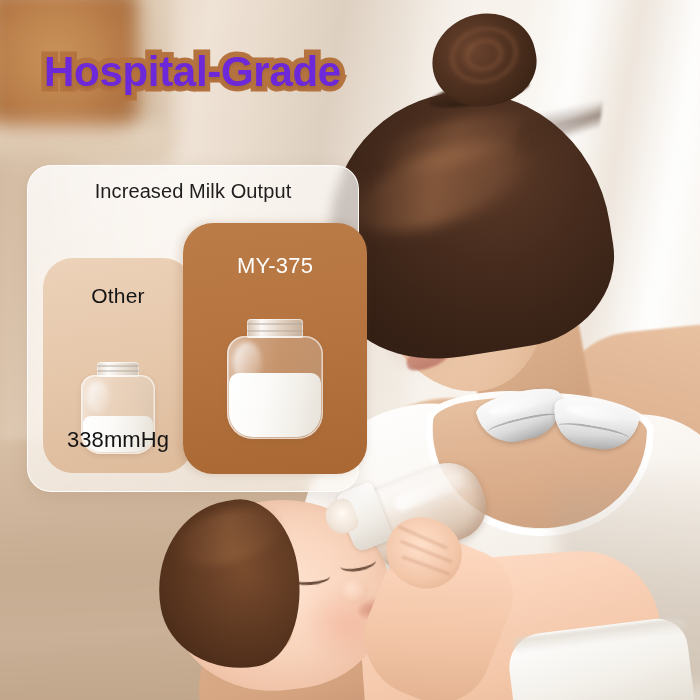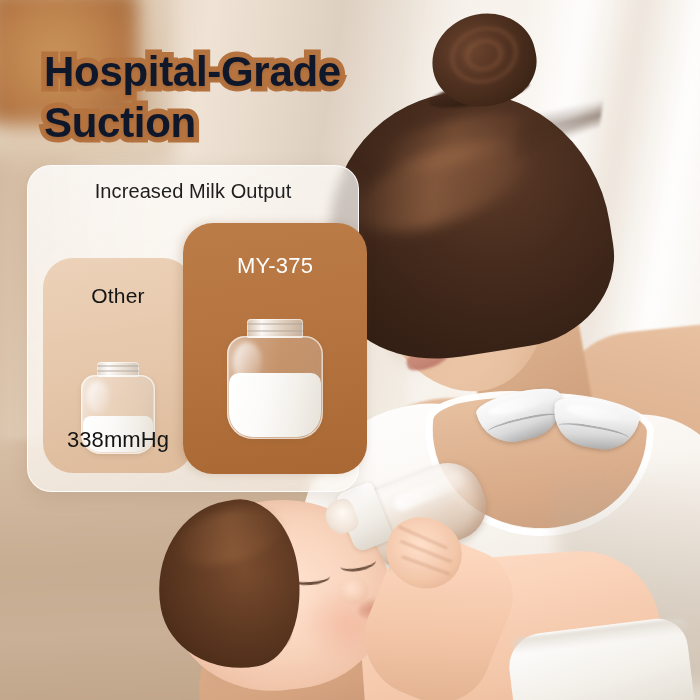--- a/index.html
+++ b/index.html
@@ -370,21 +370,21 @@
     background:radial-gradient(ellipse at 60% 40%, #fffaf4, #f0e4d8 62%, #dccbb9);
     border-radius:50% 30% 30% 50%;
     transform:rotate(-22deg);
   }
 
   
   .title{
     position:absolute;left:44px;top:46px;width:330px;
     font-size:42px;font-weight:bold;line-height:1.22;
     letter-spacing:-.3px;
-    color:#0f172a;
+    color:#6d28d9;
     -webkit-text-stroke:11px #b5733f;
     paint-order:stroke fill;
     text-shadow:0 2px 3px rgba(120,76,44,.28);
   }
   .title .l2{display:block;}
 
   
   .card{
     position:absolute;left:27px;top:165px;width:330px;height:325px;
     background:linear-gradient(150deg, rgba(255,255,255,.80) 0%, rgba(253,250,246,.74) 45%, rgba(250,245,239,.66) 100%);
@@ -543,21 +543,20 @@
     <div class="fb-nipple"></div>
 
     <div class="b-hand"></div>
     <div class="b-fing1"></div>
     <div class="b-fing2"></div>
     <div class="b-fing3"></div>
   </div>
 
   <div class="title">
     <span>Hospital-Grade</span>
-    <span class="l2">Suction</span>
   </div>
 
   <div class="card">
     <div class="card-title">Increased Milk Output</div>
 
     <div class="panel panel-other" style="color: rgb(20, 20, 20);">
       <div class="panel-label">Other</div>
       <div class="bottle bottle-small">
         <div class="b-neck">
           <div class="b-thread"></div>

